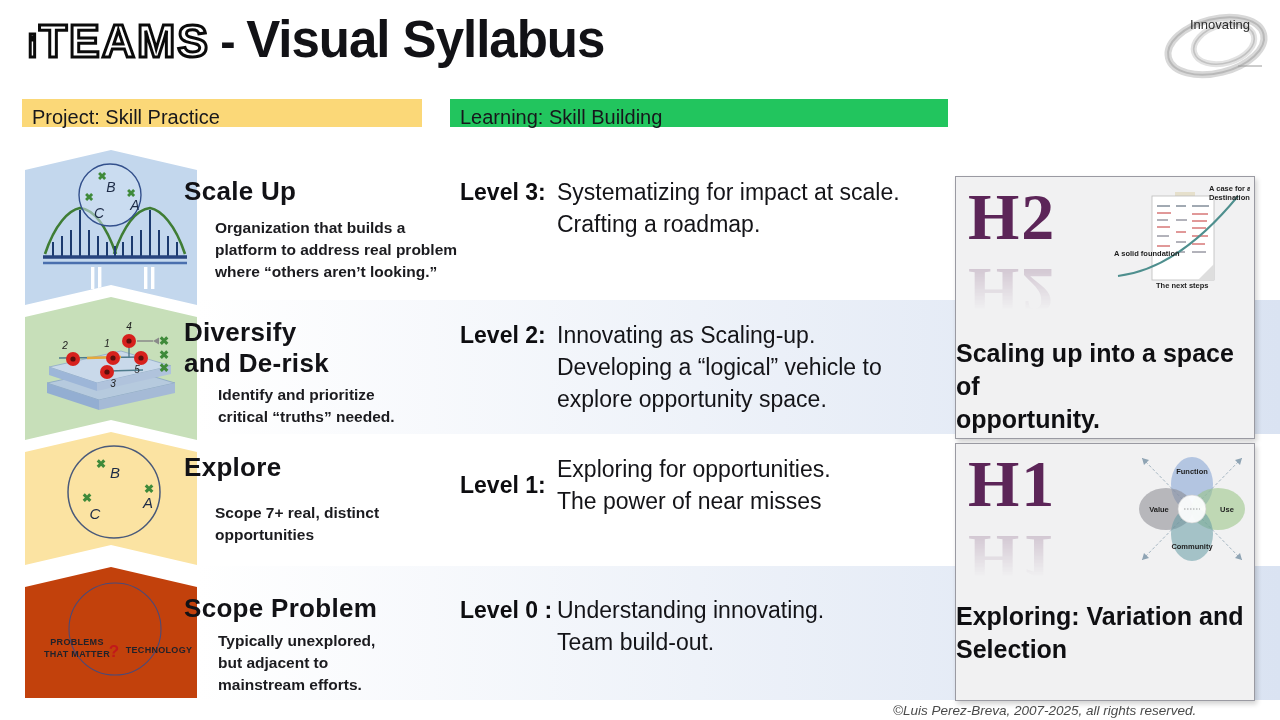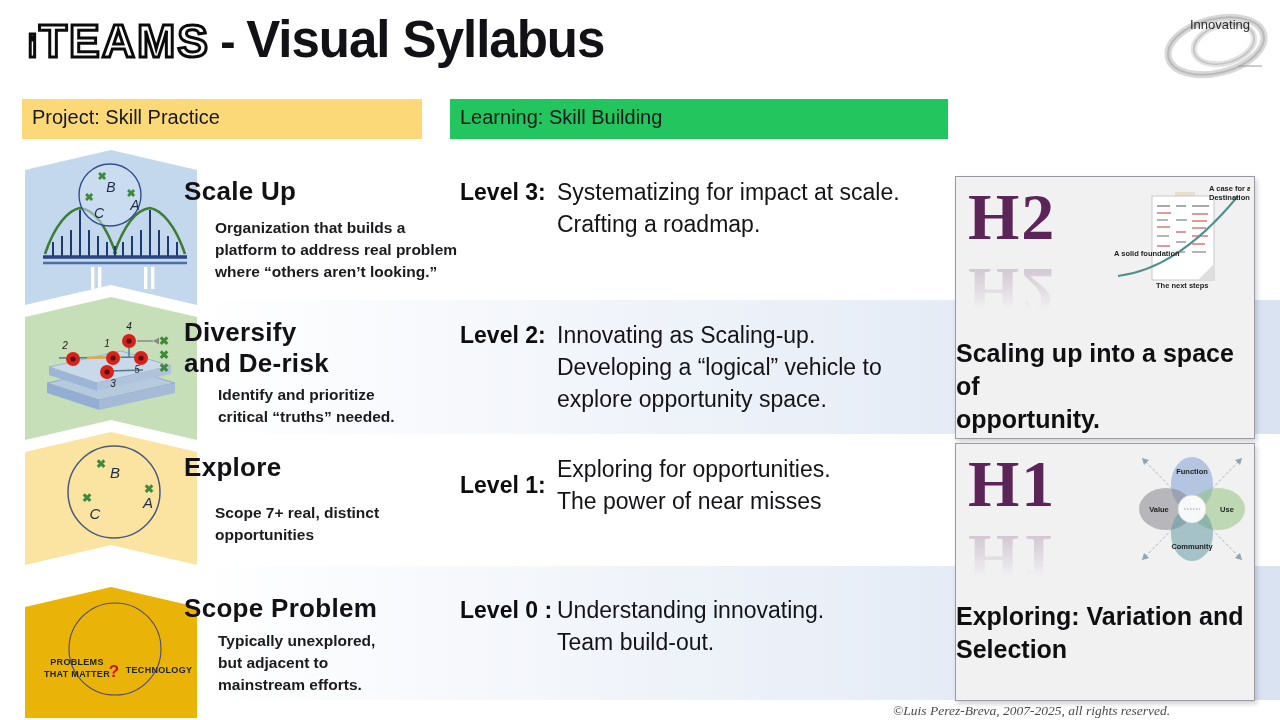--- a/index.html
+++ b/index.html
@@ -10,39 +10,39 @@
   .title-wrap{position:absolute;left:28px;top:10px;white-space:nowrap;}
   .t-stencil{font-size:46px;font-weight:900;letter-spacing:2px;color:#ffffff;
              -webkit-text-stroke:3px #0b0b0b;text-shadow:0 0 1px #0b0b0b;}
   .t-stencil .small-i{font-size:32px;}
   .t-sep{font-size:46px;font-weight:900;margin:0 6px;}
   .t-main{font-size:51px;font-weight:800;letter-spacing:-1px;}
 
   .logo{position:absolute;left:1160px;top:2px;}
 
   
-  .bar{position:absolute;top:99px;height:40px;line-height:36px;font-size:20px;
+  .bar{position:absolute;top:99px;height:28px;line-height:36px;font-size:20px;
        padding-left:10px;color:#17171c;}
   .bar-yellow{left:22px;width:390px;background:#fbd878;}
   .bar-purple{left:450px;width:488px;background:#22c55e;}
 
   
   .strip{position:absolute;left:198px;width:1082px;height:134px;
          background:linear-gradient(to right, rgba(236,241,249,0) 0%, #dae3f2 100%);}
   .strip-2{top:300px;}
   .strip-4{top:566px;}
 
   
   .chev{position:absolute;left:25px;width:172px;}
   .chev-mid{clip-path:polygon(0 20px,50% 0,100% 20px,100% 100%,50% calc(100% - 20px),0 100%);}
   .chev-end{clip-path:polygon(0 20px,50% 0,100% 20px,100% 100%,0 100%);}
   .chev-1{top:150px;height:155px;background:#c3d7ed;}
   .chev-2{top:297px;height:143px;background:#c7dfb9;}
   .chev-3{top:432px;height:133px;background:#fbe3a2;}
-  .chev-4{top:587px;height:131px;background:#eab308;}
+  .chev-4{top:567px;height:131px;background:#c2410c;}
   .chev svg{position:absolute;left:0;top:0;}
 
   
   .row-title{position:absolute;left:184px;font-size:26px;line-height:31px;font-weight:800;
              letter-spacing:.3px;color:#121216;}
   .row-desc{position:absolute;font-size:15.5px;line-height:22px;font-weight:700;color:#1b1b1f;margin-left:10px;}
 
   
   .level-label{position:absolute;left:460px;font-size:23px;font-weight:800;color:#0d0d10;}
   .level-lines{position:absolute;left:557px;font-size:23px;line-height:32px;font-weight:400;color:#141418;}
@@ -59,21 +59,21 @@
          transform:scaleY(-1);
          -webkit-mask-image:linear-gradient(to bottom,transparent 25%,#000 100%);
          mask-image:linear-gradient(to bottom,transparent 25%,#000 100%);}
   .card-caption{position:absolute;left:0;width:100%;
                 font-size:25px;line-height:33px;font-weight:800;color:#0f0f12;}
   .card-1 .card-caption{top:160px;}
   .card-2 .card-caption{top:156px;}
   .mini-diagram{position:absolute;}
 
   
-  .copyright{position:absolute;left:893px;top:703px;font-family:Liberation Serif, serif;
+  .copyright{position:absolute;left:893px;top:703px;font-family:Liberation Sans, sans-serif;
              font-style:italic;font-size:13.5px;color:#4a4a4a;}
 
   
   text{font-family:"Liberation Sans",sans-serif;}
   .ser{font-family:"Liberation Serif",serif;font-style:italic;}
 </style>
 </head>
 <body>
 
 <div class="slide">

